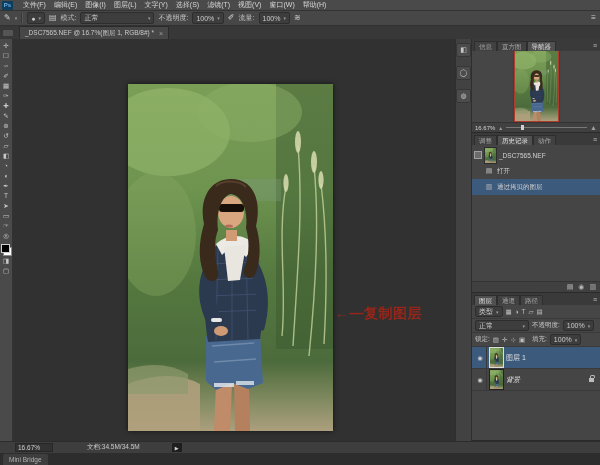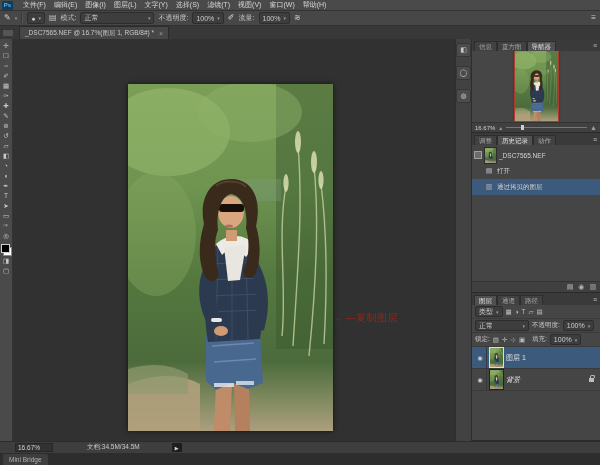--- a/index.html
+++ b/index.html
@@ -36,21 +36,21 @@
            align-items:center;padding-top:2px;box-sizing:border-box}
   .tool{width:11px;height:10px;display:flex;align-items:center;justify-content:center;
         color:#c9c9c9;font-size:6.5px;line-height:10px}
   #swatches{position:relative;width:11px;height:12px;margin-top:3px}
   #fg{position:absolute;left:0;top:0;width:7px;height:7px;background:#000;border:1px solid #cfcfcf;z-index:2}
   #bg{position:absolute;right:0;bottom:0;width:7px;height:7px;background:#fff;border:1px solid #8a8a8a}
   
   #canvasarea{flex:1;background:#313131;position:relative;overflow:hidden}
   #photo{position:absolute;left:115px;top:45px;width:205px;height:347px;box-shadow:0 0 5px rgba(0,0,0,.65)}
   #photo svg{display:block}
-  #annotation{position:absolute;left:322px;top:272px;font-size:10px;font-weight:normal;white-space:nowrap;letter-spacing:.5px}
+  #annotation{position:absolute;left:322px;top:266px;font-size:14px;font-weight:bold;white-space:nowrap;letter-spacing:.5px}
   
   #rightside{width:145px;display:flex}
   #collapsedstrip{width:17px;background:#424242;border-left:1px solid #2e2e2e;border-right:1px solid #2e2e2e;
                   display:flex;flex-direction:column;align-items:center;padding-top:4px;gap:9px;box-sizing:border-box}
   .cicon{width:13px;height:12px;background:#4c4c4c;border:1px solid #363636;border-radius:2px;
          color:#c6c6c6;font-size:7px;display:flex;align-items:center;justify-content:center}
   #dock{width:128px;background:#464646;display:flex;flex-direction:column}
   .panel{border-bottom:1px solid #2a2a2a;display:flex;flex-direction:column;box-sizing:border-box}
   .ptabs{display:flex;align-items:flex-end;background:#3a3a3a;height:12px;padding-left:2px;position:relative}
   .ptab{font-size:6.5px;color:#a8a8a8;background:#414141;border:1px solid #2e2e2e;border-bottom:none;

